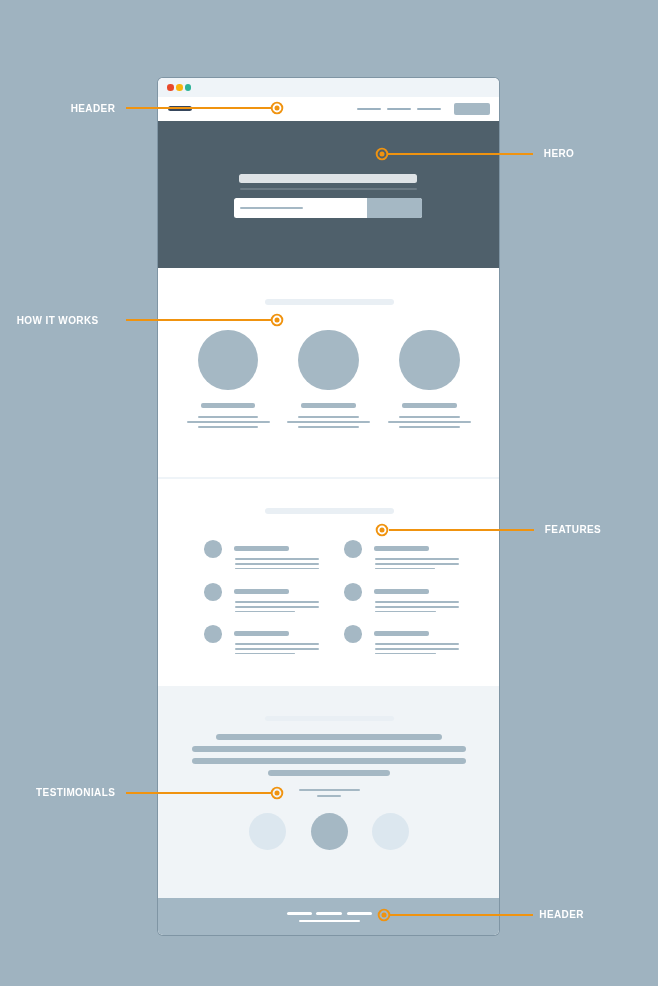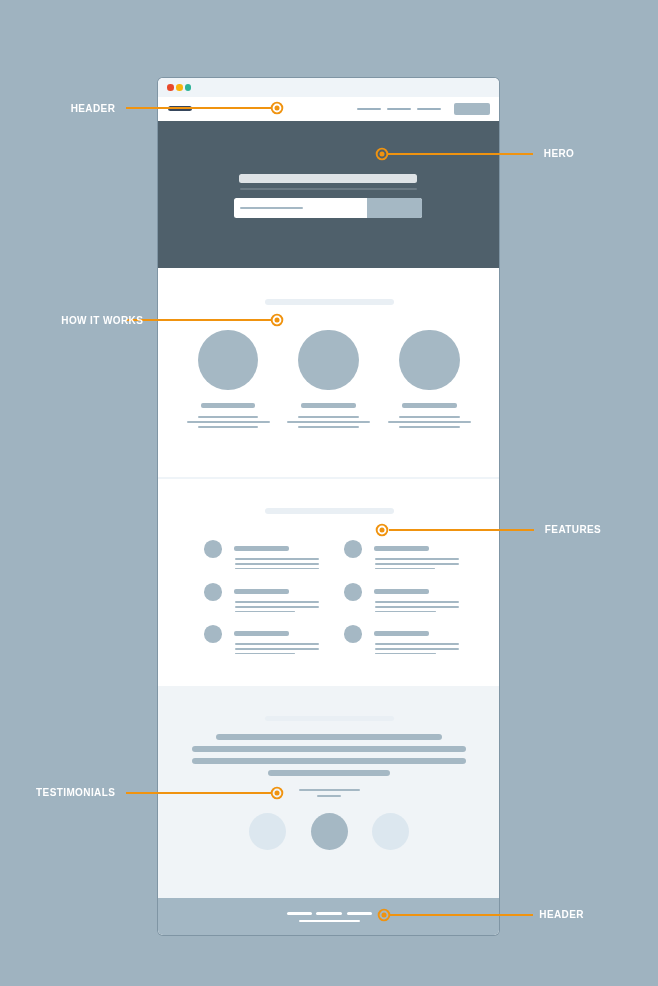--- a/index.html
+++ b/index.html
@@ -194,21 +194,21 @@
       </div>
       <div class="ann-line" style="left: 388.3px; width: 145.2px; top: 153px;"></div>
       <div class="ann-label" style="top: 148.2px; left: 543.8px;">HERO</div>
       <div class="ann-dot" style="left: 269px; top: 312px;">
         <svg width="16" height="16" viewBox="0 0 16 16">
           <circle cx="8" cy="8" r="5.35" fill="none" stroke="#F0930F" stroke-width="1.9"></circle>
           <circle cx="8" cy="8" r="2.5" fill="#F0930F"></circle>
         </svg>
       </div>
       <div class="ann-line" style="left: 126px; width: 144.7px; top: 319px;"></div>
-      <div class="ann-label" style="top: 314.8px; left: 0px; width: 115.3px; text-align: right; margin-left: 28px;">HOW IT WORKS</div>
+      <div class="ann-label" style="top: 314.8px; left: 0px; width: 115.3px; text-align: center;">HOW IT WORKS</div>
       <div class="ann-dot" style="left: 374.2px; top: 521.5px;">
         <svg width="16" height="16" viewBox="0 0 16 16">
           <circle cx="8" cy="8" r="5.35" fill="none" stroke="#F0930F" stroke-width="1.9"></circle>
           <circle cx="8" cy="8" r="2.5" fill="#F0930F"></circle>
         </svg>
       </div>
       <div class="ann-line" style="left: 388.5px; width: 145px; top: 529px;"></div>
       <div class="ann-label" style="top: 523.8px; left: 544.8px;">FEATURES</div>
       <div class="ann-dot" style="left: 269px; top: 784.6px;">
         <svg width="16" height="16" viewBox="0 0 16 16">

